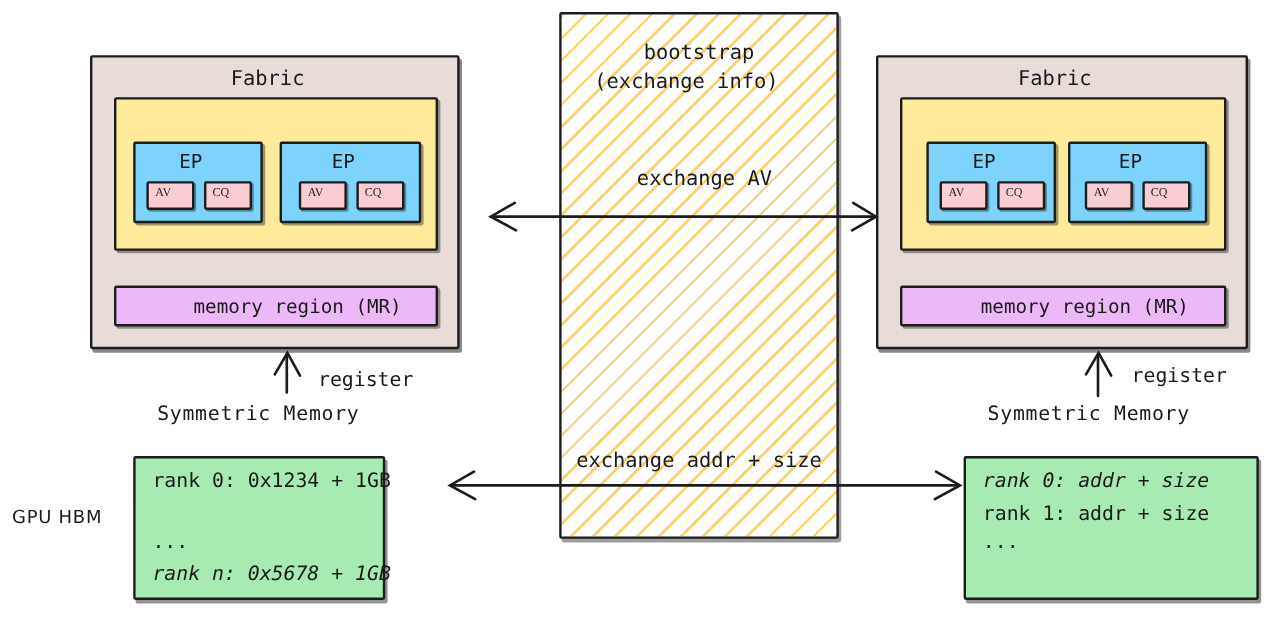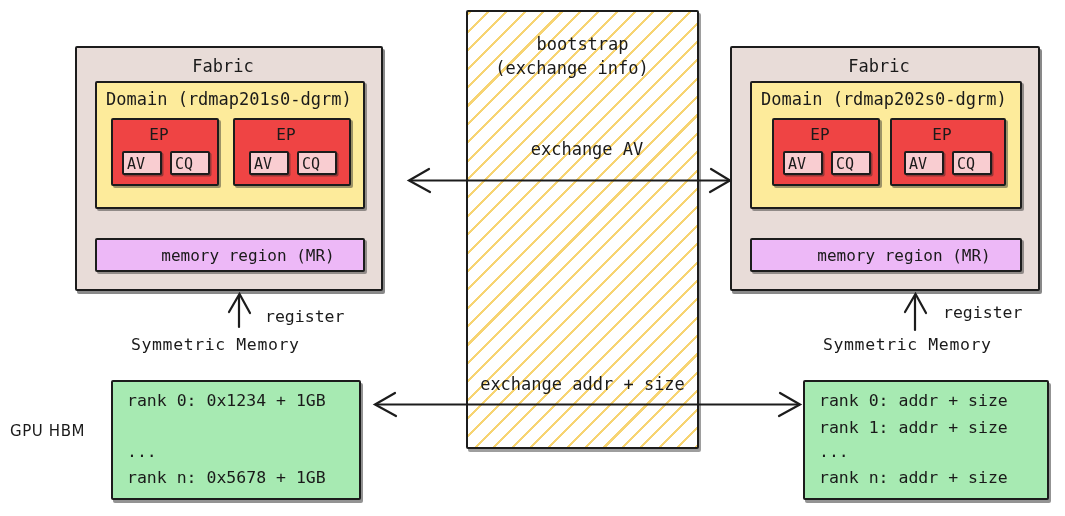--- a/index.html
+++ b/index.html
@@ -26,21 +26,21 @@
 
   .fabric-box {
     background: #e8dcd8;
     box-shadow: 2px 3px 0 rgba(40,40,40,0.55);
   }
   .domain-box {
     background: #fdeb9b;
     box-shadow: 2px 2px 0 rgba(40,40,40,0.45);
   }
   .ep-box {
-    background: #ef4444;
+    background: #7dd3fc;
     box-shadow: 2px 2px 0 rgba(40,40,40,0.45);
   }
   .avcq-box {
     background: #f9cdd1;
     border-width: 2px;
     box-shadow: 1.5px 1.5px 0 rgba(40,40,40,0.45);
   }
   .mr-box {
     background: #edb8f7;
     box-shadow: 2px 2px 0 rgba(40,40,40,0.45);
@@ -70,21 +70,21 @@
     left: 0;
     right: 12px;
     text-align: center;
     color: #1a1a1a;
     white-space: pre;
     font-family: "DejaVu Sans Mono", monospace;
   }
   .fabric-title { top: 8px; font-size: 17px; }
   .domain-title { top: 6px; font-size: 17px; text-align: left; padding-left: 9px; }
   .ep-title     { top: 5px; font-size: 16px; }
-  .avcq-title   { top: 2px; font-size: 15px; }
+  .avcq-title   { top: 2px; font-size: 10px; font-family: Liberation Serif, serif; }
   .mr-title     { top: 6px; font-size: 16px; padding-left: 48px; }
 
   .sans-label {
     font-family: "DejaVu Sans", sans-serif;
     letter-spacing: 0.6px;
   }
 
   .mem-line {
     position: absolute;
     left: 14px;
@@ -104,21 +104,20 @@
 </style>
 </head>
 <body>
 
 <div id="canvas">
 
   <div class="box fabric-box" style="left:75px; top:46px; width:308px; height:245px;">
     <div class="ttl-center fabric-title">Fabric</div>
 
     <div class="box domain-box" style="left:18px; top:33px; width:270px; height:128px;">
-      <div class="ttl-center domain-title">Domain (rdmap201s0-dgrm)</div>
 
       <div class="box ep-box" style="left:14px; top:35px; width:108px; height:68px;">
         <div class="ttl-center ep-title">EP</div>
         <div class="box avcq-box" style="left:9px; top:31px; width:40px; height:24px;">
           <div class="ttl-center avcq-title">AV</div>
         </div>
         <div class="box avcq-box" style="left:57px; top:31px; width:40px; height:24px;">
           <div class="ttl-center avcq-title">CQ</div>
         </div>
       </div>
@@ -136,21 +135,20 @@
 
     <div class="box mr-box" style="left:18px; top:190px; width:270px; height:34px;">
       <div class="ttl-center mr-title">memory region (MR)</div>
     </div>
   </div>
 
   <div class="box fabric-box" style="left:730px; top:46px; width:310px; height:245px;">
     <div class="ttl-center fabric-title">Fabric</div>
 
     <div class="box domain-box" style="left:18px; top:33px; width:272px; height:128px;">
-      <div class="ttl-center domain-title">Domain (rdmap202s0-dgrm)</div>
 
       <div class="box ep-box" style="left:20px; top:35px; width:108px; height:68px;">
         <div class="ttl-center ep-title">EP</div>
         <div class="box avcq-box" style="left:9px; top:31px; width:40px; height:24px;">
           <div class="ttl-center avcq-title">AV</div>
         </div>
         <div class="box avcq-box" style="left:57px; top:31px; width:40px; height:24px;">
           <div class="ttl-center avcq-title">CQ</div>
         </div>
       </div>
@@ -175,34 +173,33 @@
   </div>
 
   <div class="ttl-center" style="left:466px; width:233px; top:34px; font-size:17px;">bootstrap</div>
   <div class="ttl-center" style="left:466px; width:212px; top:58px; font-size:17px;">(exchange info)</div>
   <div class="ttl-center" style="left:466px; width:242px; top:139px; font-size:17px;">exchange AV</div>
   <div class="ttl-center" style="left:462px; width:241px; top:374px; font-size:17px;">exchange addr + size</div>
 
   <div class="label sans-label" style="left:131px; top:335px; font-size:16.5px;
               font-family:'DejaVu Sans Mono', monospace;">Symmetric Memory</div>
 
-  <div class="box mem-box" style="left:111px; top:380px; width:250px; height:120px;">
+  <div class="box mem-box" style="left:111px; top:380px; width:210px; height:120px;">
     <div class="mem-line" style="top:9px;">rank 0: 0x1234 + 1GB</div>
     <div class="mem-line" style="top:60px;">...</div>
-    <div class="mem-line" style="top:86px;">rank n: 0x5678 + 1GB</div>
+    <div class="mem-line" style="top:86px;font-style:italic;">rank n: 0x5678 + 1GB</div>
   </div>
 
   <div class="label sans-label" style="left:823px; top:335px; font-size:16.5px;
               font-family:'DejaVu Sans Mono', monospace;">Symmetric Memory</div>
 
   <div class="box mem-box" style="left:803px; top:380px; width:246px; height:120px;">
-    <div class="mem-line" style="top:9px;">rank 0: addr + size</div>
+    <div class="mem-line" style="top:9px;font-style:italic;">rank 0: addr + size</div>
     <div class="mem-line" style="top:36px;">rank 1: addr + size</div>
     <div class="mem-line" style="top:60px;">...</div>
-    <div class="mem-line" style="top:86px;">rank n: addr + size</div>
   </div>
 
   <div class="label" style="left:265px; top:307px; font-size:16.5px;">register</div>
   <div class="label" style="left:943px; top:303px; font-size:16.5px;">register</div>
 
   <div class="label sans-label" style="left:10px; top:422px; font-size:15px;
               font-family:'DejaVu Sans', sans-serif;">GPU HBM</div>
 
   <svg class="overlay" viewBox="0 0 1065 516">
     <g stroke="#1c1c1c" stroke-width="2.2" fill="none" stroke-linecap="round">

